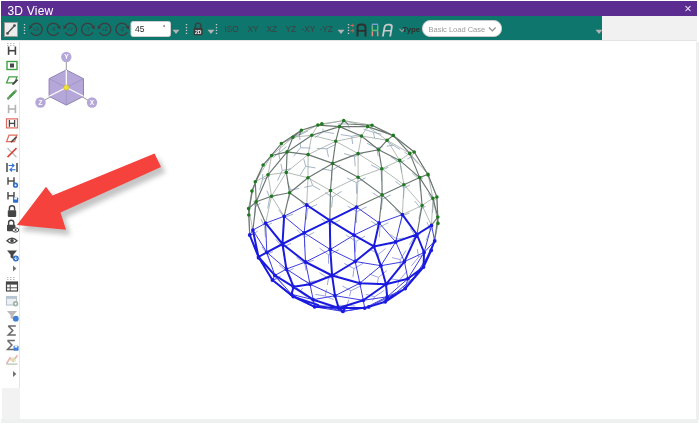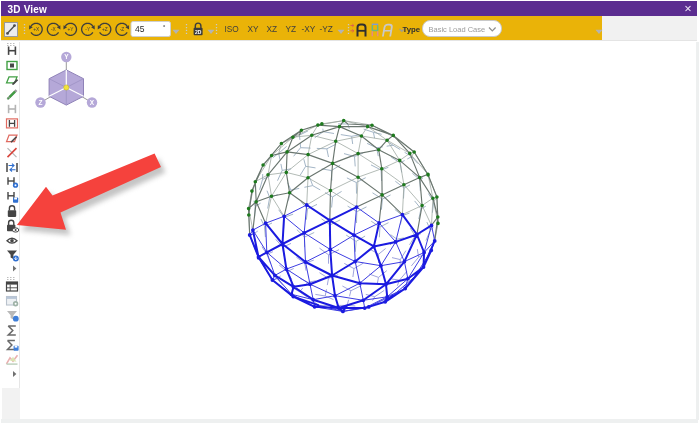--- a/index.html
+++ b/index.html
@@ -1,21 +1,21 @@
 <!DOCTYPE html>
 <html><head><meta charset="utf-8">
 <style>
 *{margin:0;padding:0;box-sizing:border-box}
 html,body{width:700px;height:424px;overflow:hidden;background:#fff;
  font-family:"Liberation Sans",sans-serif;-webkit-font-smoothing:antialiased}
 #win{position:absolute;left:0;top:0;width:700px;height:424px;background:#fff}
 #title{position:absolute;left:1px;top:1px;width:696px;height:14.5px;background:#5b2d90}
-#title .t{position:absolute;left:6.5px;top:3px;font-size:10px;font-weight:bold;color:#fff;letter-spacing:.2px}
+#title .t{position:absolute;left:6.5px;top:3px;font-size:12px;font-weight:normal;color:#fff;letter-spacing:.2px}
 #title .x{position:absolute;right:1px;top:0px;width:16px;height:14.5px;color:#ece6f5;font-size:9.5px;text-align:center;line-height:15px}
-#tbar{position:absolute;left:1px;top:15.5px;width:696px;height:25.5px;background:#eab308;border-bottom:1px solid #e4e4e4}
+#tbar{position:absolute;left:1px;top:15.5px;width:696px;height:25.5px;background:#0f766e;border-bottom:1px solid #e4e4e4}
 #tbar .grayend{position:absolute;left:601px;top:0;width:95px;height:24.5px;background:#f1f1f1}
 #ltb{position:absolute;left:2px;top:42px;width:17.5px;height:346px;background:#fff;border-right:1px solid #e6e6e6}
 #lgray{position:absolute;left:2px;top:388px;width:17.5px;height:31px;background:#f2f2f2}
 #canvas{position:absolute;left:20px;top:41.5px;width:675px;height:377px;background:#fff}
 #rgray{position:absolute;left:695.5px;top:41.5px;width:3px;height:378px;background:#eef0f0}
 #bgray{position:absolute;left:1px;top:418.5px;width:697px;height:4px;background:#eef0f0}
 .combo{position:absolute;height:17.5px;border:1px solid #c9c9c9;border-radius:8px;background:#fff;color:#9b9b9b;font-size:7.5px}
 .combo span{position:absolute;left:6px;top:4.2px;white-space:nowrap}
 .combo svg{position:absolute;right:4px;top:5px}
 </style></head><body>

